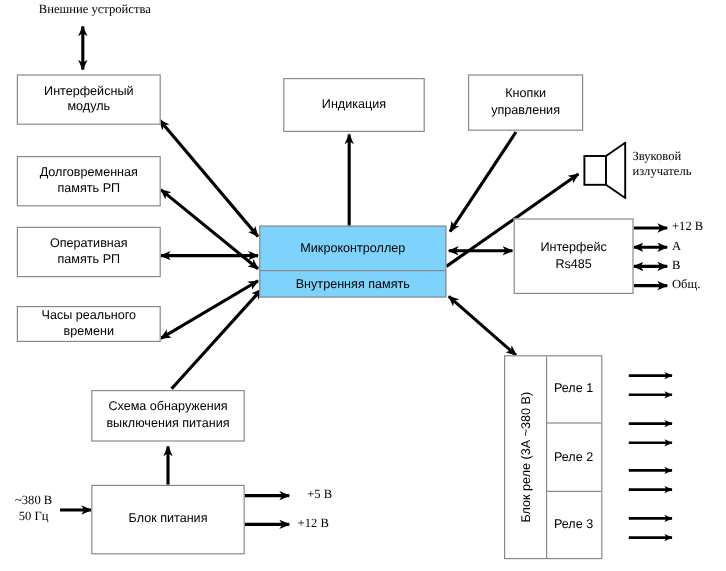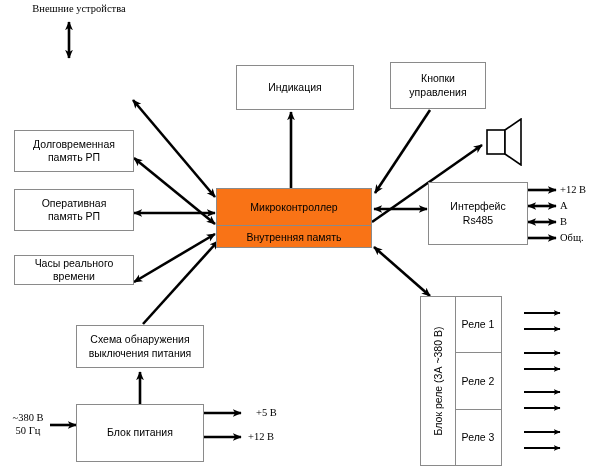--- a/index.html
+++ b/index.html
@@ -29,21 +29,21 @@
     color:#000;
     line-height:1.25;
     text-align:center;
     white-space:pre-line;
     font-family:Liberation Serif, serif;
   }
   .lbl.left{text-align:left;}
   .mcu-wrap{
     position:absolute;
     border:1px solid #8a8a8a;
-    background:#f97316;
+    background:#7dd3fc;
     box-sizing:border-box;
     display:flex;flex-direction:column;
   }
   .mcu-top{
     flex:1 1 auto;
     display:flex;align-items:center;justify-content:center;
     font-size:10.5px;color:#000;
   }
   .mcu-bot{
     height:21px;flex:0 0 21px;
@@ -138,20 +138,22 @@
     <line x1="524" y1="353" x2="560" y2="353" stroke="#000" stroke-width="2.2" marker-end="url(#ahs)"></line>
     <line x1="524" y1="369" x2="560" y2="369" stroke="#000" stroke-width="2.2" marker-end="url(#ahs)"></line>
     <line x1="524" y1="392" x2="560" y2="392" stroke="#000" stroke-width="2.2" marker-end="url(#ahs)"></line>
     <line x1="524" y1="408" x2="560" y2="408" stroke="#000" stroke-width="2.2" marker-end="url(#ahs)"></line>
     <line x1="524" y1="432" x2="560" y2="432" stroke="#000" stroke-width="2.2" marker-end="url(#ahs)"></line>
     <line x1="524" y1="448" x2="560" y2="448" stroke="#000" stroke-width="2.2" marker-end="url(#ahs)"></line>
   </svg>
 
   <div class="lbl" style="left:14px;top:2px;width:130px;">Внешние устройства</div>
 
+  <div class="box" style="left: 14px; top: 62px; width: 120px; height: 42px; white-space: pre-line;">Интерфейсный
+модуль</div>
 
   <div class="box" style="left: 14px; top: 130px; width: 120px; height: 42px; white-space: pre-line;">Долговременная
 память РП</div>
 
   <div class="box" style="left: 14px; top: 189px; width: 120px; height: 42px; white-space: pre-line;">Оперативная
 память РП</div>
 
   <div class="box" style="left: 14px; top: 255px; width: 120px; height: 30px; white-space: pre-line;">Часы реального
 времени</div>
 
@@ -173,20 +175,22 @@
   <div class="lbl left" style="left:560px;top:215px;width:45px;">B</div>
   <div class="lbl left" style="left:560px;top:231px;width:45px;">Общ.</div>
 
   <div class="speaker" style="left:484px;top:118px;width:42px;height:48px;">
     <svg width="42" height="48" viewBox="0 0 42 48" xmlns="http://www.w3.org/2000/svg">
       <rect x="3" y="12" width="18" height="24" fill="#ffffff" stroke="#000" stroke-width="1.6"></rect>
       <path d="M21,12 L37,1 L37,47 L21,36 Z" fill="#ffffff" stroke="#000" stroke-width="1.6"></path>
     </svg>
   </div>
 
+  <div class="lbl left" style="left: 527px; top: 124px; width: 78px; white-space: pre-line;">Звуковой
+излучатель</div>
 
   <div class="box" style="left: 76px; top: 325px; width: 128px; height: 43px; white-space: pre-line;">Схема обнаружения
 выключения питания</div>
 
   <div class="box" style="left:76px;top:404px;width:128px;height:58px;">Блок питания</div>
 
   <div class="lbl" style="left: 2px; top: 411px; width: 52px; white-space: pre-line;">~380 В
 50 Гц</div>
 
   <div class="lbl left" style="left:256px;top:406px;width:50px;">+5 В</div>

